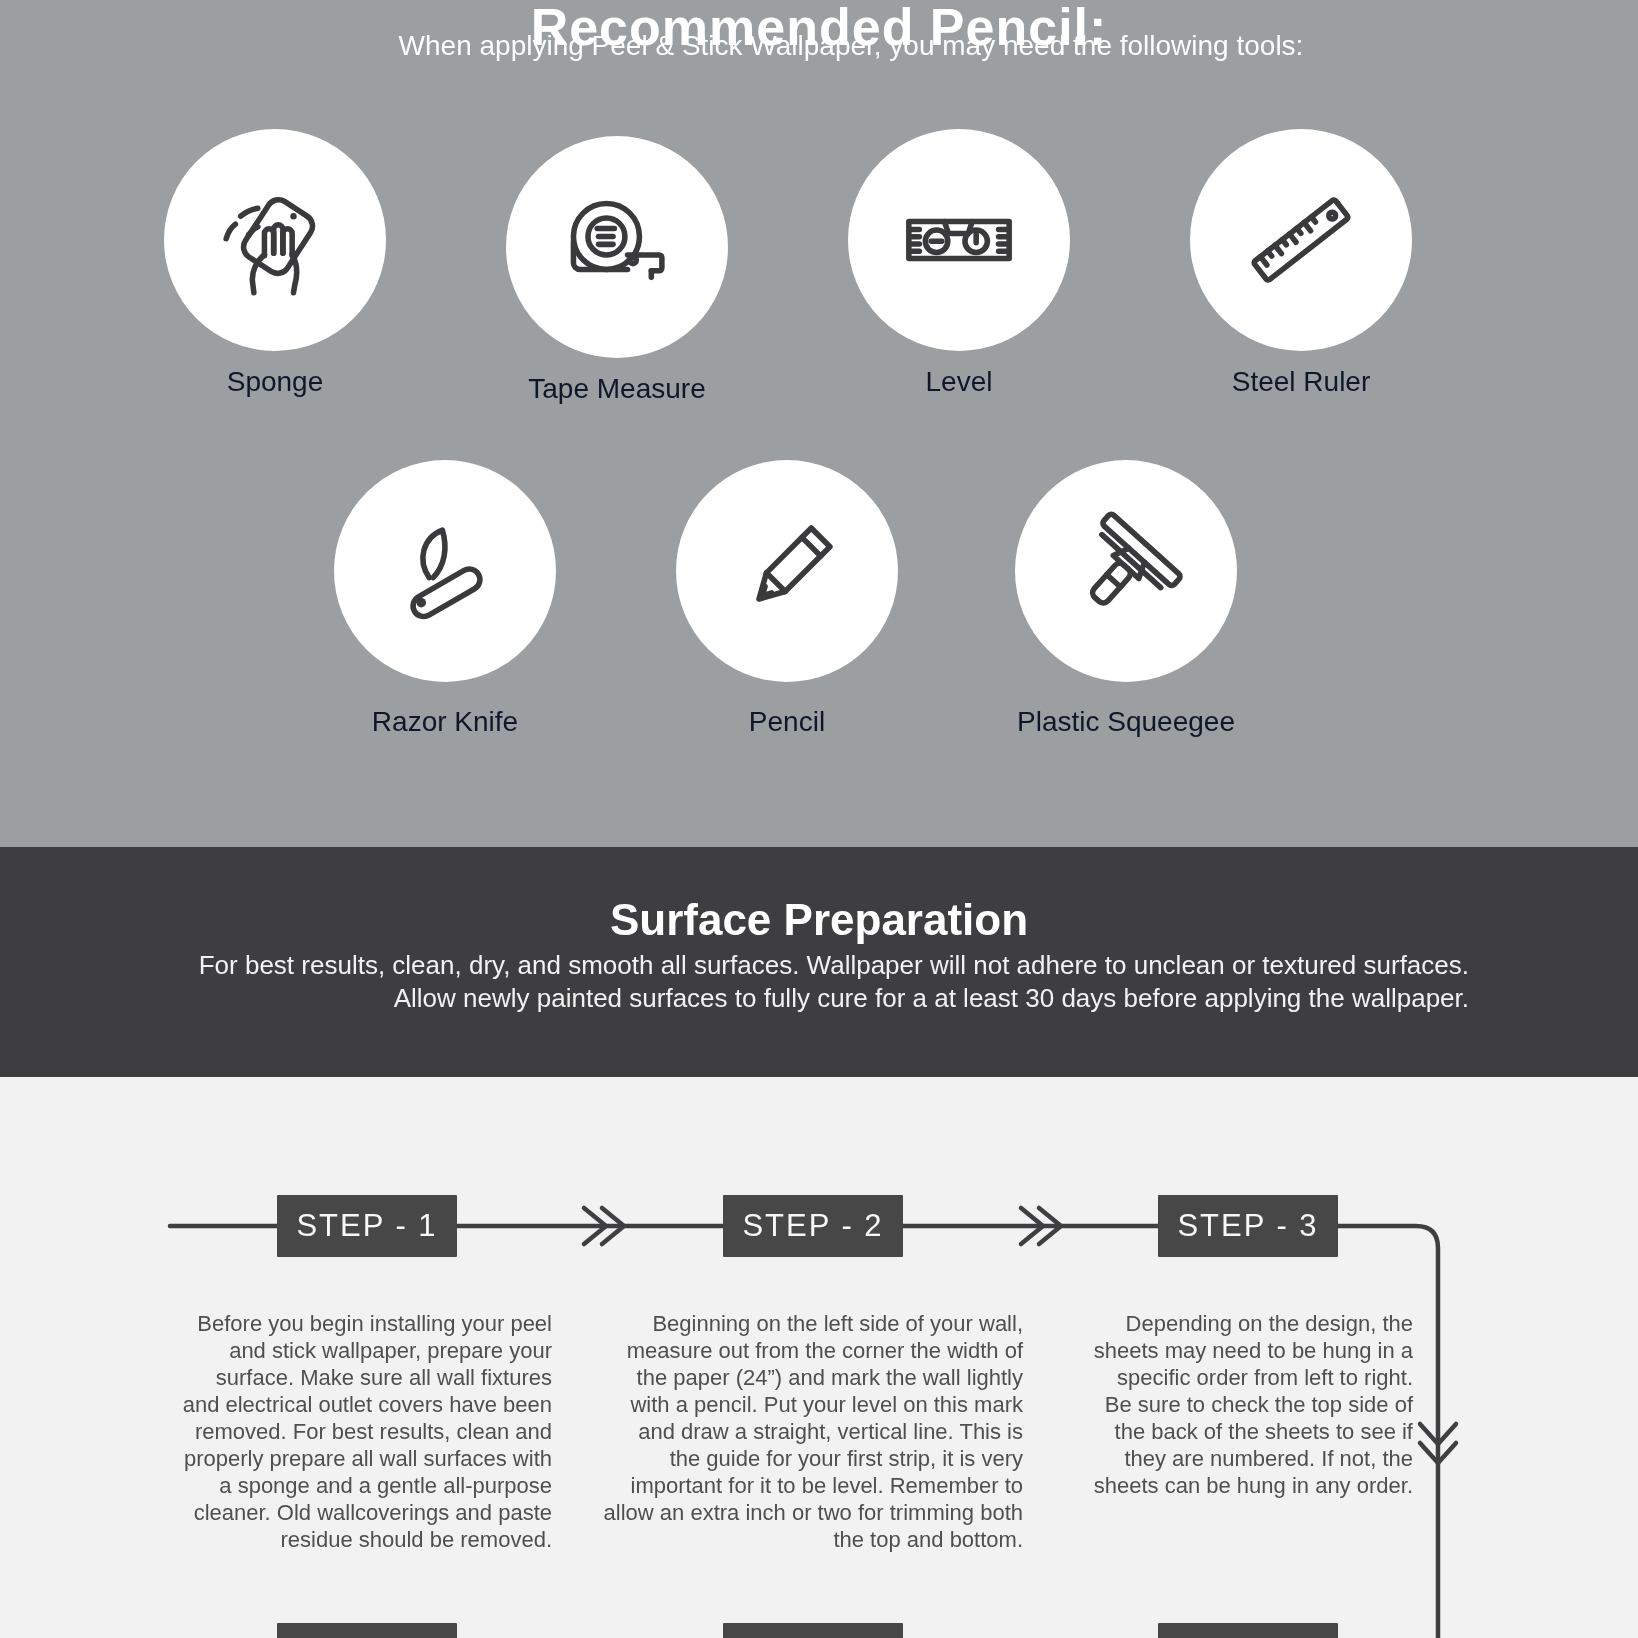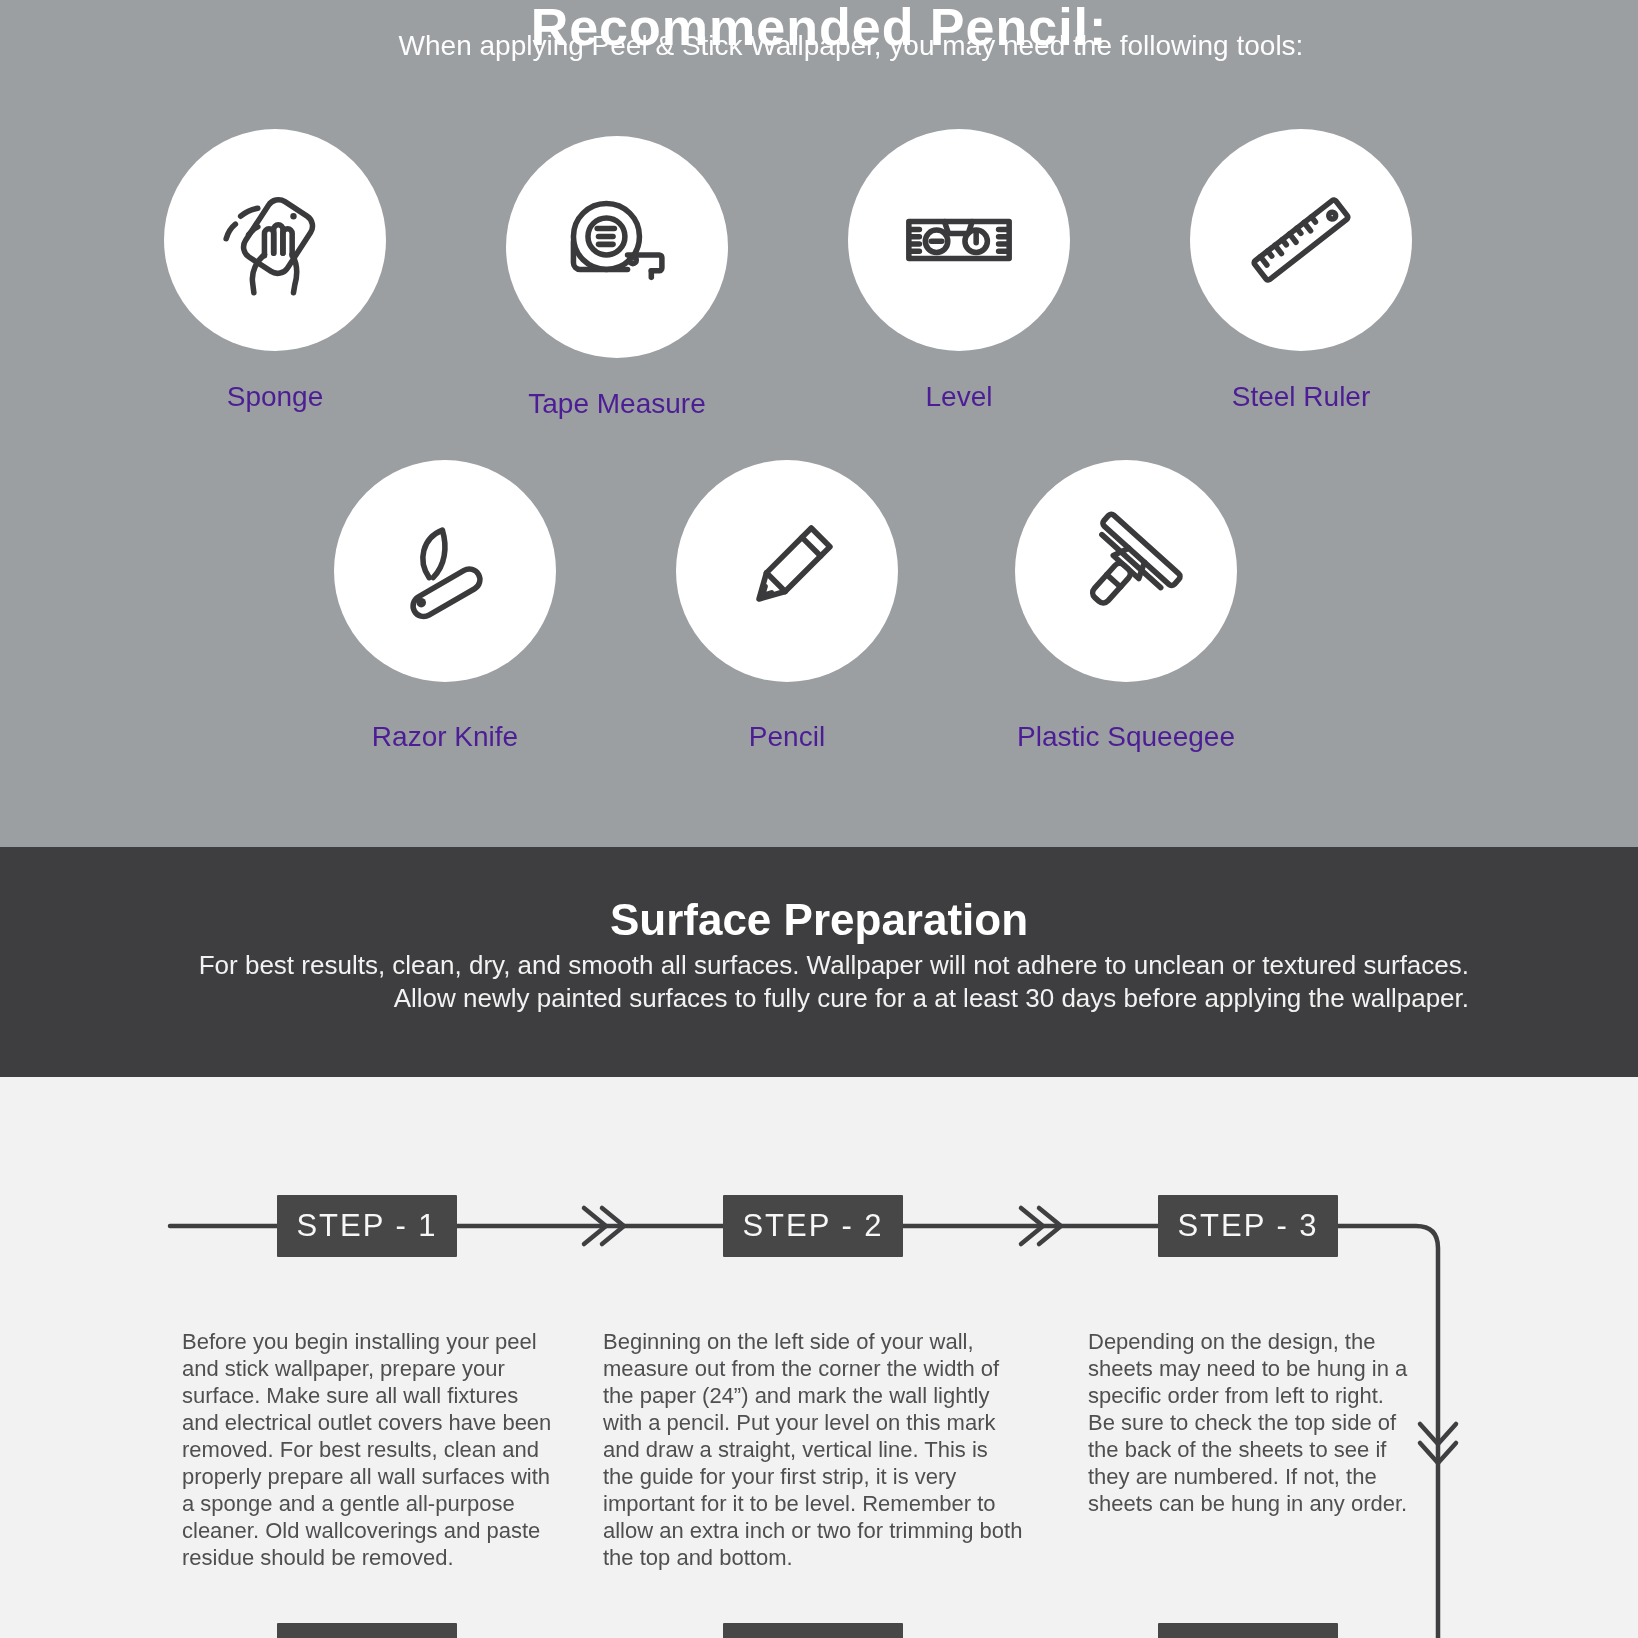--- a/index.html
+++ b/index.html
@@ -11,21 +11,21 @@
   .sec-tools{position:absolute;left:0;top:0;width:1638px;height:847px;
              background:#9b9fa2;overflow:hidden;}
   .tools-title{position:absolute;left:0;top:-34px;width:1638px;text-align:center;
                color:#ffffff;font-size:52px;font-weight:bold;line-height:52px;letter-spacing:1px;}
   .tools-subtitle{position:absolute;left:0;top:29px;width:1638px;text-align:center;
                   color:#fdfdfd;font-size:28px;line-height:34px;padding-left:32px;}
   .tool{position:absolute;width:222px;}
   .tool-circle{width:222px;height:222px;border-radius:50%;background:#ffffff;
                display:flex;align-items:center;justify-content:center;}
   .tool-label{position:absolute;left:-60px;width:342px;text-align:center;
-              color:#4c1d95;font-size:28px;line-height:34px;margin-top:15px;}
+              color:#0f172a;font-size:28px;line-height:34px;}
   .r1 .tool-label{top:236px;}
   .r2 .tool-label{top:245px;}
   .ic{stroke:#3a3a3c;fill:none;stroke-width:4.2;stroke-linecap:round;stroke-linejoin:round;}
   .ic .fill{fill:#3a3a3c;stroke:none;}
 
   
   .sec-dark{position:absolute;left:0;top:847px;width:1638px;height:230px;
             background:#3e3e40;overflow:hidden;}
   .dark-title{position:absolute;left:0;top:11px;width:1638px;text-align:center;
               color:#ffffff;font-size:44px;font-weight:bold;line-height:50px;}
@@ -33,21 +33,21 @@
              color:#f2f2f2;font-size:26px;line-height:33px;}
 
   
   .sec-steps{position:absolute;left:0;top:1077px;width:1638px;height:561px;
              background:#f2f2f2;overflow:hidden;}
   .flow-svg{position:absolute;left:0;top:0;width:1638px;height:561px;}
   .step-badge{position:absolute;width:180px;height:62px;background:#474747;
               border-radius:1px;color:#f7f7f7;font-size:31px;letter-spacing:2px;
               display:flex;align-items:center;justify-content:center;top:118px;}
   .step-badge.partial{top:546px;}
-  .step-text{position:absolute;top:229px;text-align:left;color:#4f4f51;
+  .step-text{position:absolute;top:211px;text-align:right;color:#4f4f51;
              font-size:22px;line-height:27px;}
   .b1{left:277px;} .b2{left:723px;} .b3{left:1158px;}
   .t1{left:182px;width:370px;} .t2{left:603px;width:420px;} .t3{left:1088px;width:325px;}
 </style>
 </head>
 <body>
 
 <div id="canvas">
 
   <section class="sec-tools">

